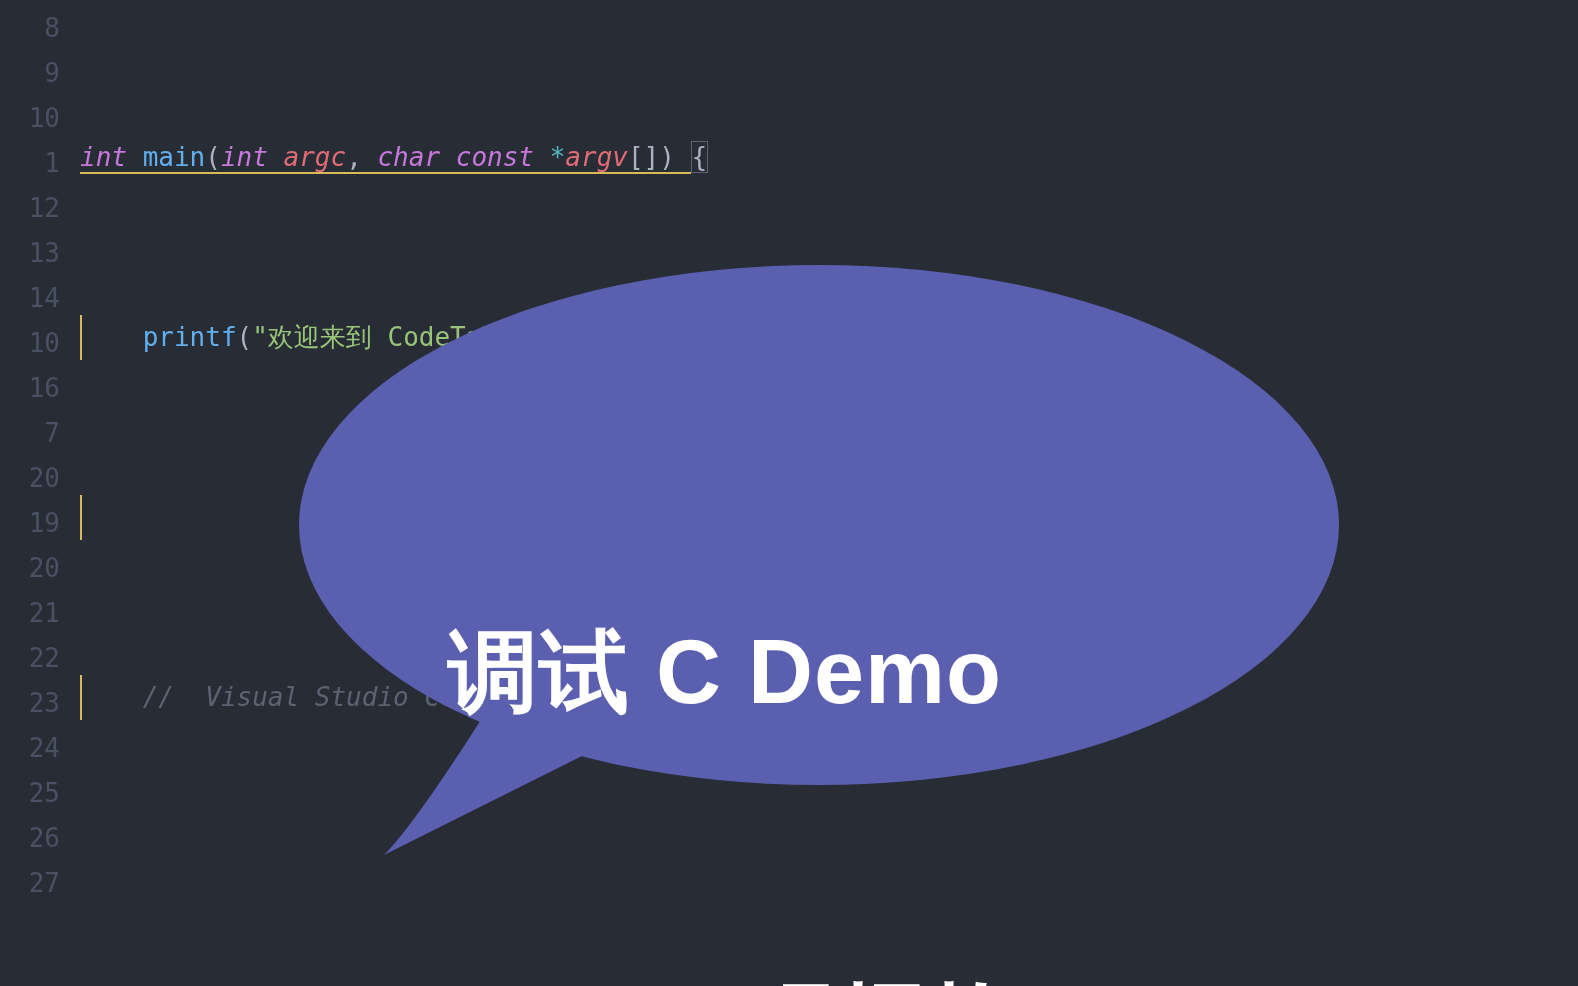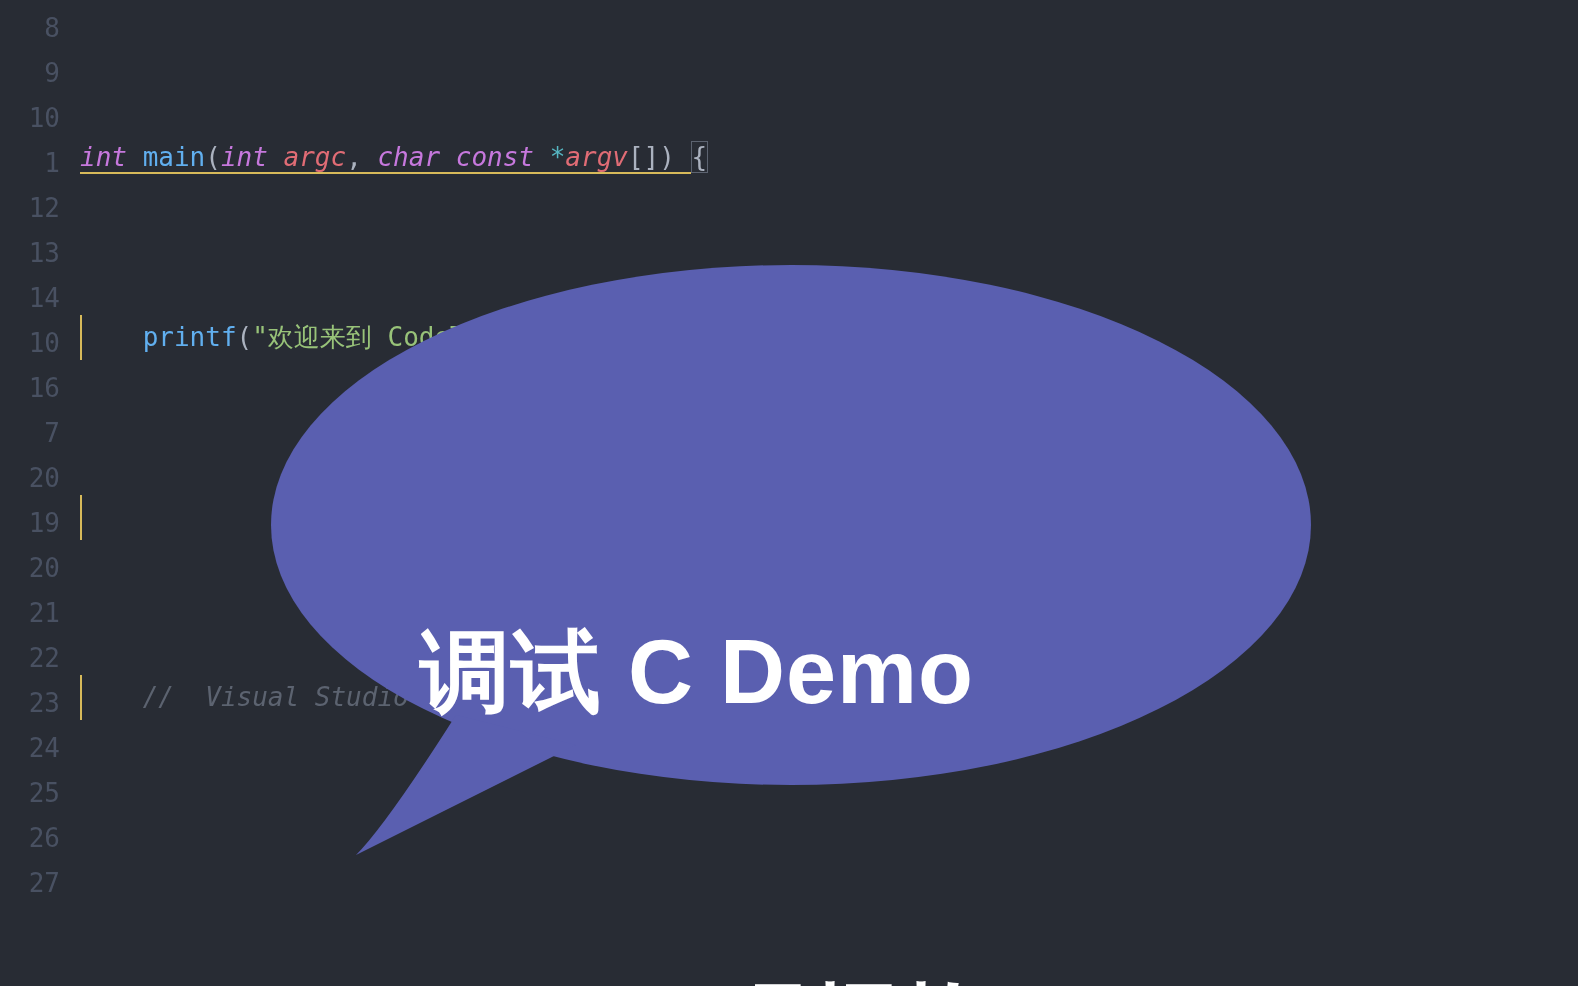--- a/index.html
+++ b/index.html
@@ -16,21 +16,21 @@
 .param   { color:#e06c75; font-style:italic; }
 .str     { color:#98c379; }
 .esc     { color:#56b6c2; }
 .punc    { color:#abb2bf; }
 .op      { color:#56b6c2; }
 .comment { color:#5c6370; font-style:italic; }
 .link    { color:#5c6370; font-style:italic; text-decoration:underline; }
 .brace-match { border:1px solid #5c6370; }
 
 
-.bubble-wrap { position:absolute; left:72px; top:200px; width:1090px; height:620px; pointer-events:none; }
+.bubble-wrap { position:absolute; left:100px; top:200px; width:1090px; height:620px; pointer-events:none; }
 .bubble-svg { width:100%; height:100%; }
 .bubble-text { position:absolute; left:0; top:180px; width:100%; text-align:center; color:#fff; font-family:"Helvetica Neue","Arial",sans-serif; font-weight:700; font-size:90px; line-height:1.3; letter-spacing:1px; }
 </style>
 </head>
 <body>
 
 <div class="editor">
   <div class="gutter" id="gutter">
       <div class="line">8</div>
       <div class="line">9</div>

